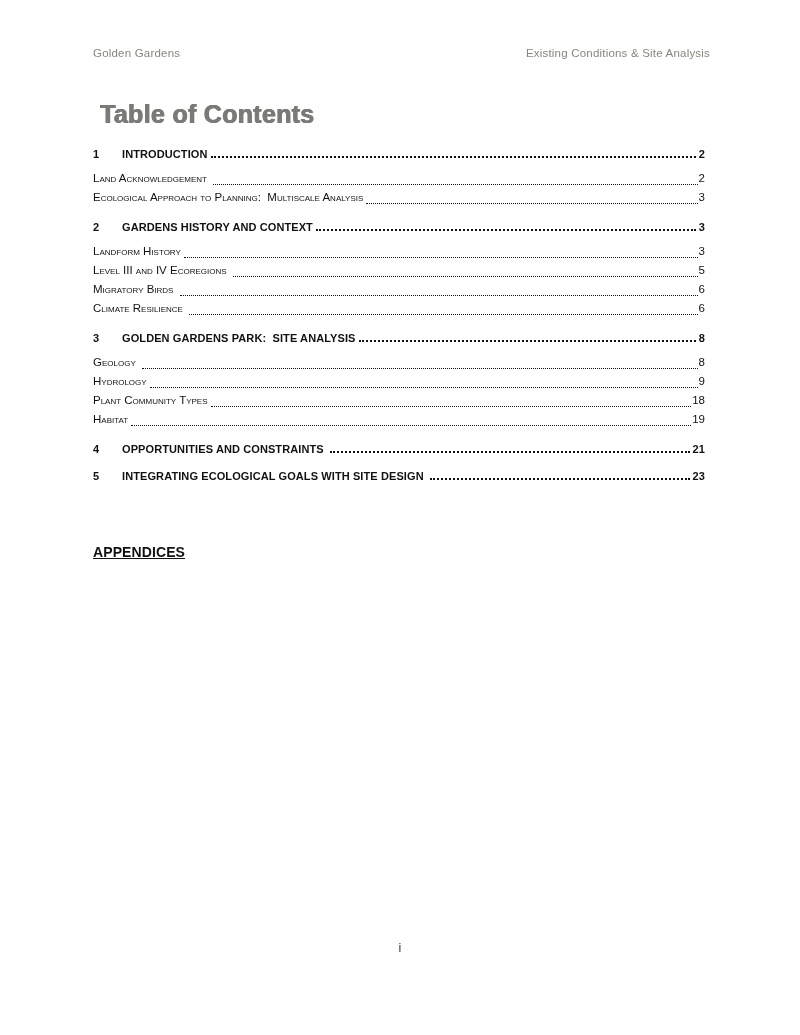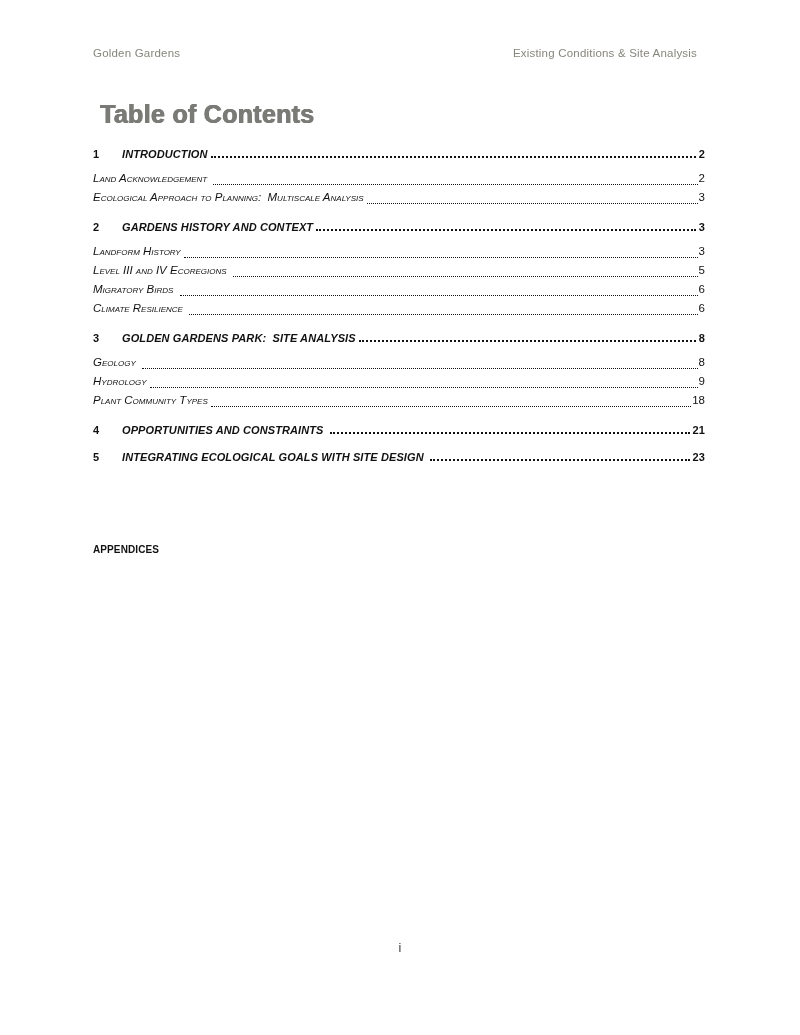--- a/index.html
+++ b/index.html
@@ -8,21 +8,21 @@
     height: 1035px;
     background: #ffffff;
     position: relative;
     font-family: "Liberation Sans", sans-serif;
     color: #111111;
     overflow: hidden;
   }
   .doc-header {
     position: absolute;
     left: 93px;
-    right: 103px;
+    right: 90px;
     top: 47px;
     display: flex;
     justify-content: space-between;
     font-size: 11.5px;
     letter-spacing: 0.2px;
     color: #87867c;
     text-align: center;
   }
   .doc-title {
     position: absolute;
@@ -54,41 +54,42 @@
     margin-bottom: 8px;
     letter-spacing: 0.1px;
   }
   .row.l1:first-child { margin-top: 0; }
   .row.l2 {
     font-size: 11.5px;
     line-height: 19px;
     font-variant: small-caps;
   }
   .num { flex: none; width: 29px; }
-  .label { white-space: pre; flex: none; font-style: italic; }
+  .label { white-space: pre; flex: none; }
   .leader {
     flex: 1;
     min-width: 12px;
     border-bottom: 1.6px dotted #111111;
     margin: 0 1px 3px 3px;
   }
   .row.l1 .leader {
     border-bottom-width: 2px;
     margin-right: 3px;
     margin-bottom: 3px;
   }
   .page { flex: none; }
   .appendices {
     position: absolute;
     left: 93px;
     top: 544px;
-    font-size: 10px;
+    font-size: 14px;
     font-weight: 700;
     letter-spacing: 0.1px;
     color: #111111;
+    text-decoration: underline;
   }
   .doc-footer {
     position: absolute;
     left: 0;
     right: 0;
     top: 941px;
     text-align: center;
     font-size: 12.5px;
     color: #3a3a3a;
   }
@@ -162,20 +163,25 @@
       <div class="row l2">
     <span class="label">Hydrology</span>
     <span class="leader"></span>
     <span class="page">9</span>
   </div>
       <div class="row l2">
     <span class="label">Plant Community Types</span>
     <span class="leader"></span>
     <span class="page">18</span>
   </div>
+      <div class="row l2">
+    <span class="label">Habitat</span>
+    <span class="leader"></span>
+    <span class="page">19</span>
+  </div>
       <div class="row l1">
     <span class="num">4</span>
     <span class="label">OPPORTUNITIES AND CONSTRAINTS </span>
     <span class="leader"></span>
     <span class="page">21</span>
   </div>
       <div class="row l1">
     <span class="num">5</span>
     <span class="label">INTEGRATING ECOLOGICAL GOALS WITH SITE DESIGN </span>
     <span class="leader"></span>

